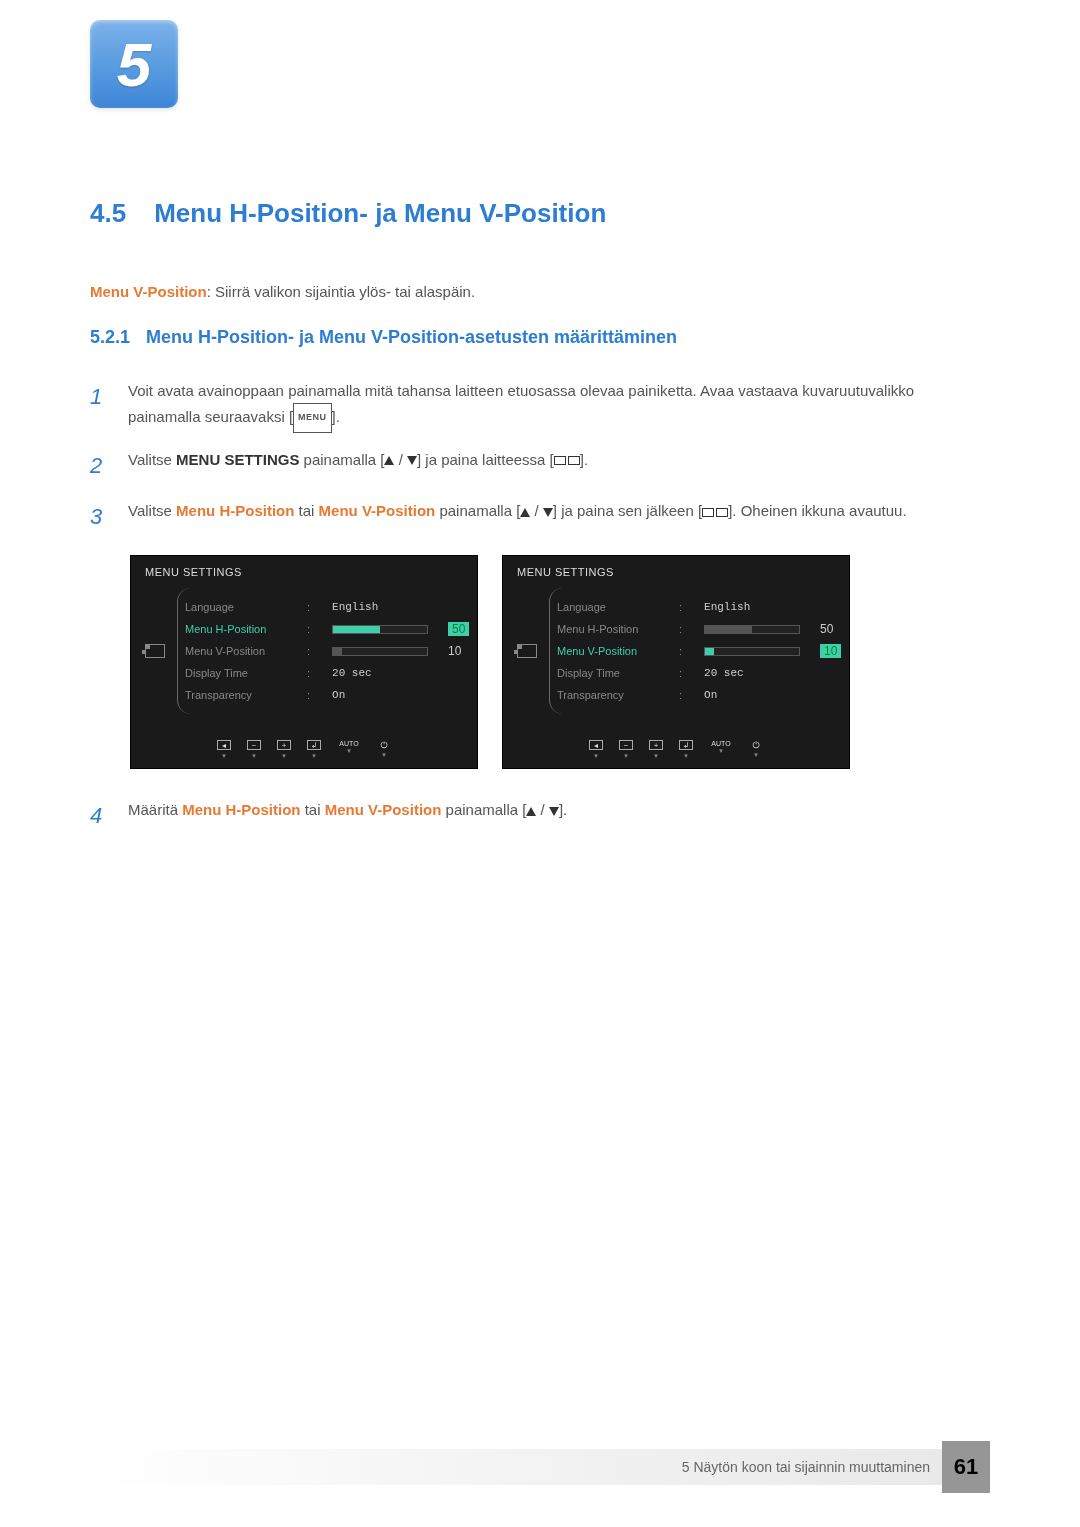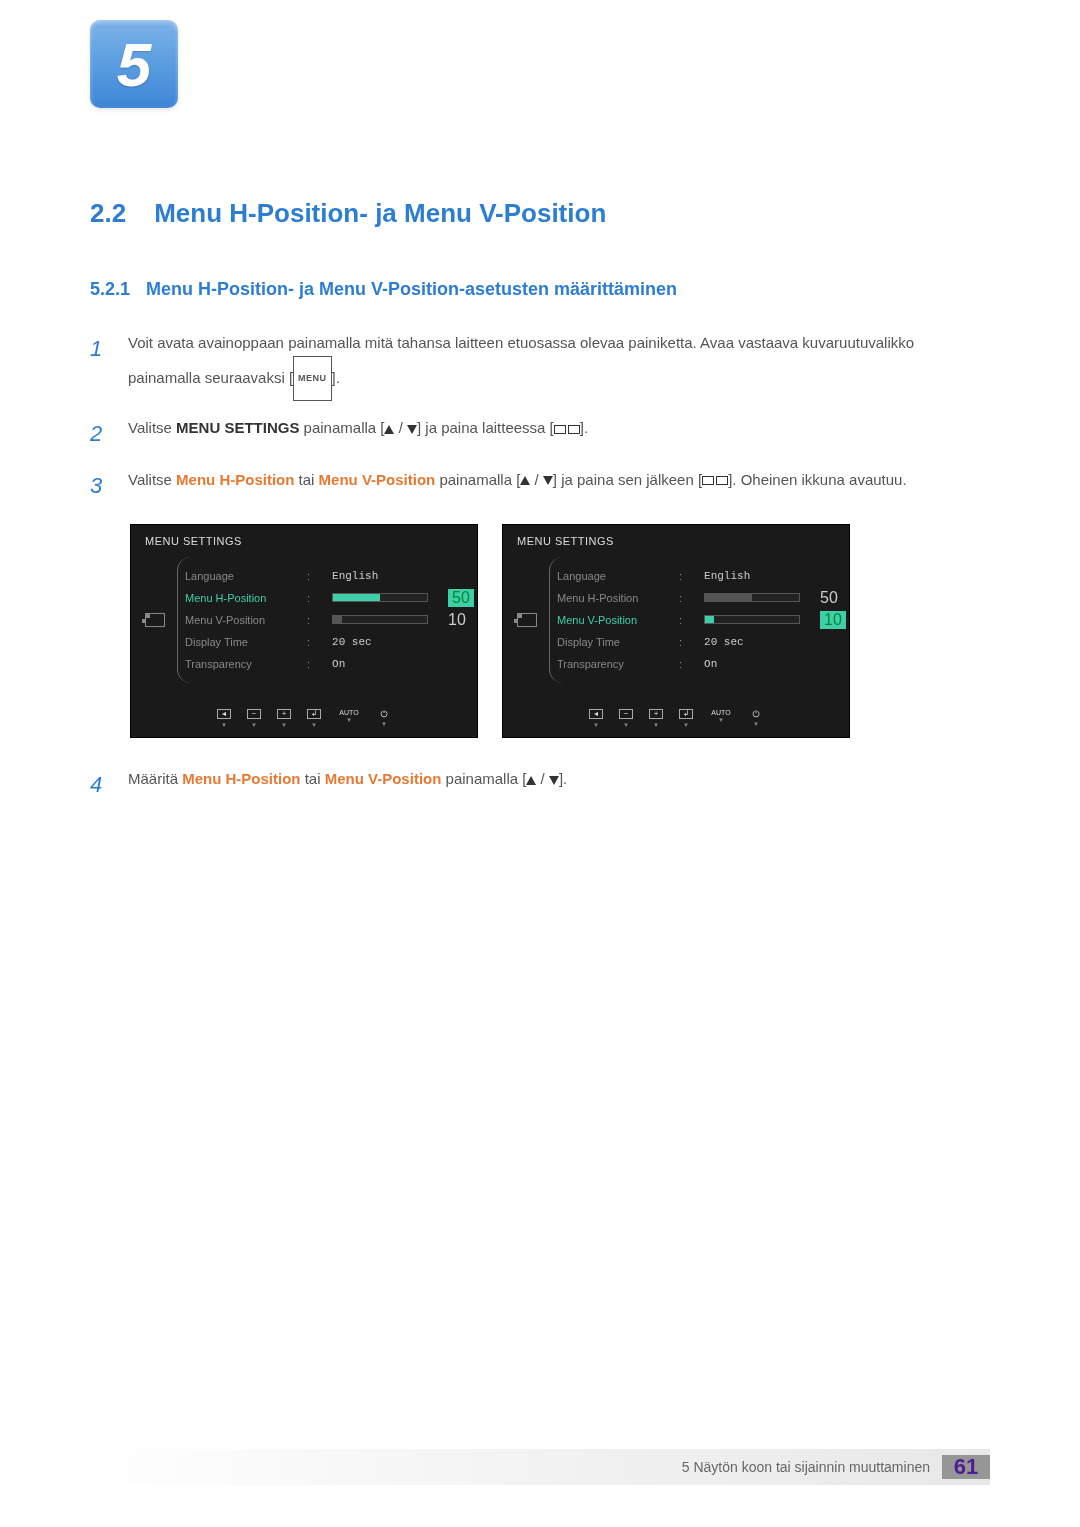--- a/index.html
+++ b/index.html
@@ -81,21 +81,21 @@
   .step-num {
     color: #2d7dd2;
     font-size: 22px;
     font-style: italic;
     font-weight: normal;
     min-width: 20px;
   }
   .icon-box {
     display: inline-block;
     border: 1px solid #555;
-    padding: 16px 4px;
+    padding: 8px 4px;
     font-size: 9px;
     font-weight: bold;
     vertical-align: middle;
     line-height: 1.3;
     letter-spacing: 0.5px;
   }
   .tri-up, .tri-down {
     display: inline-block;
     vertical-align: middle;
   }
@@ -180,21 +180,21 @@
   .osd-value { color: #ccc; font-family: Liberation Mono, monospace; }
   .slider {
     width: 96px;
     height: 9px;
     border: 1px solid #555;
     position: relative;
     background: #222;
   }
   .slider-fill { height: 100%; background: #4db89a; }
   .slider-fill.sel { background: #3fcfa8; }
-  .slider-num { margin-left: 6px; font-size: 16px; color: #ccc; }
+  .slider-num { margin-left: 6px; font-size: 12px; color: #ccc; }
   .slider-num.sel { background: #3fcfa8; color:#083; padding: 0 4px; }
   .osd-footer {
     display: flex;
     justify-content: center;
     gap: 12px;
     margin-top: 28px;
     padding-top: 6px;
   }
   .fbtn {
     width: 18px;
@@ -216,44 +216,47 @@
     justify-content: flex-end;
     background: linear-gradient(90deg, #fff 0%, #f0f0f0 60%, #e8e8e8 100%);
   }
   .footer-text {
     font-size: 14px;
     color: #666;
     margin-right: 12px;
   }
   .footer-page {
     background: #969696;
-    color: #4c1d95;
+    color: #000000;
     font-size: 22px;
     font-weight: bold;
     width: 48px;
-    height: 24px;
+    height: 52px;
     display: flex;
     align-items: center;
     justify-content: center;
   }
 </style>
 </head>
 <body>
 
 <div class="page">
   <div class="chapter-header">
     <div class="chapter-badge">
       <span>5</span>
     </div>
   </div>
 
   <h2 class="section-heading">
-    <span class="section-num">2.2</span><span>Menu H-Position- ja Menu V-Position</span>
+    <span class="section-num">4.5</span><span>Menu H-Position- ja Menu V-Position</span>
   </h2>
 
+  <p class="body-text">
+    <span class="bold-orange">Menu V-Position</span><span>: Siirrä valikon sijaintia ylös- tai alaspäin.</span>
+  </p>
 
   <div class="subsection">
     <h3 class="subsection-heading">
       <span class="sub-num">5.2.1</span><span>Menu H-Position- ja Menu V-Position-asetusten määrittäminen</span>
     </h3>
 
     <ol class="step-list">
       <li class="step">
         <span class="step-num">1</span>
         <div>

